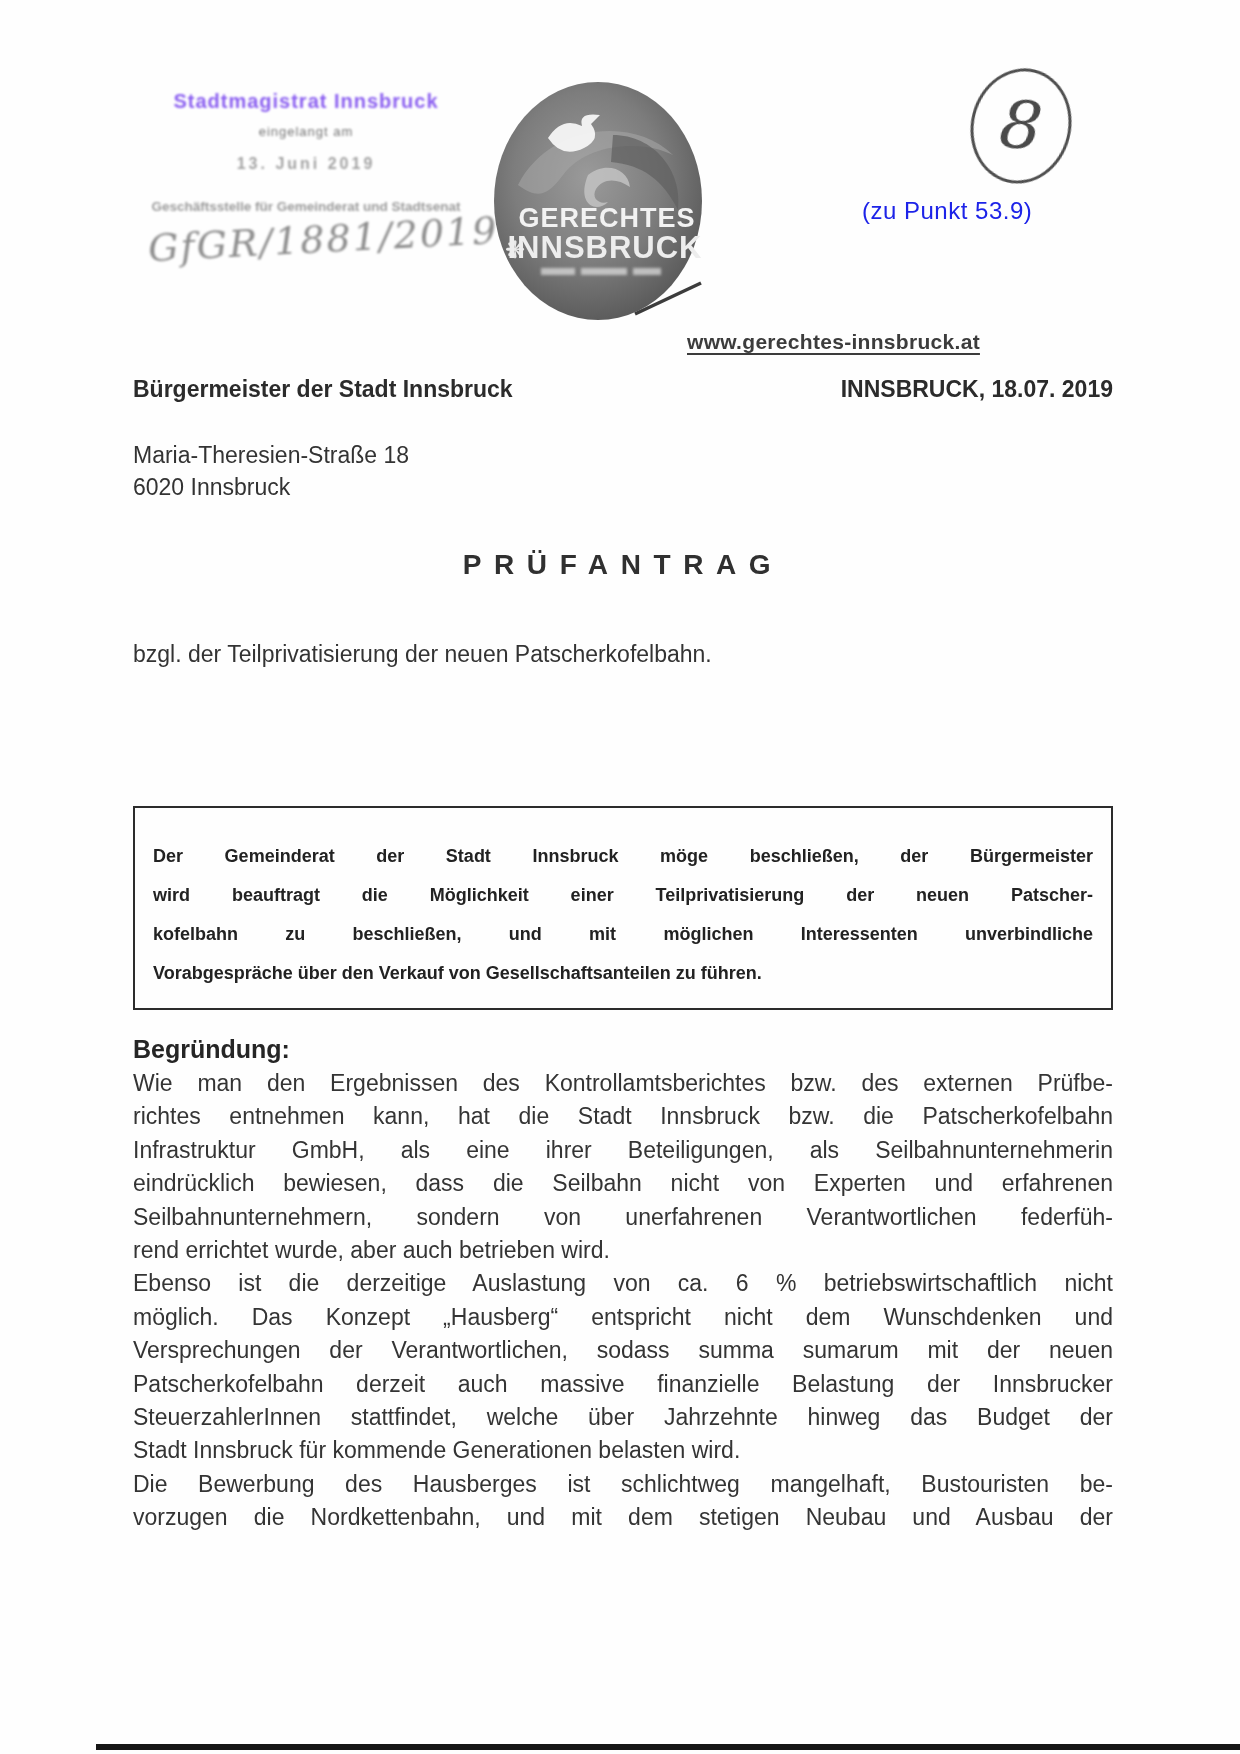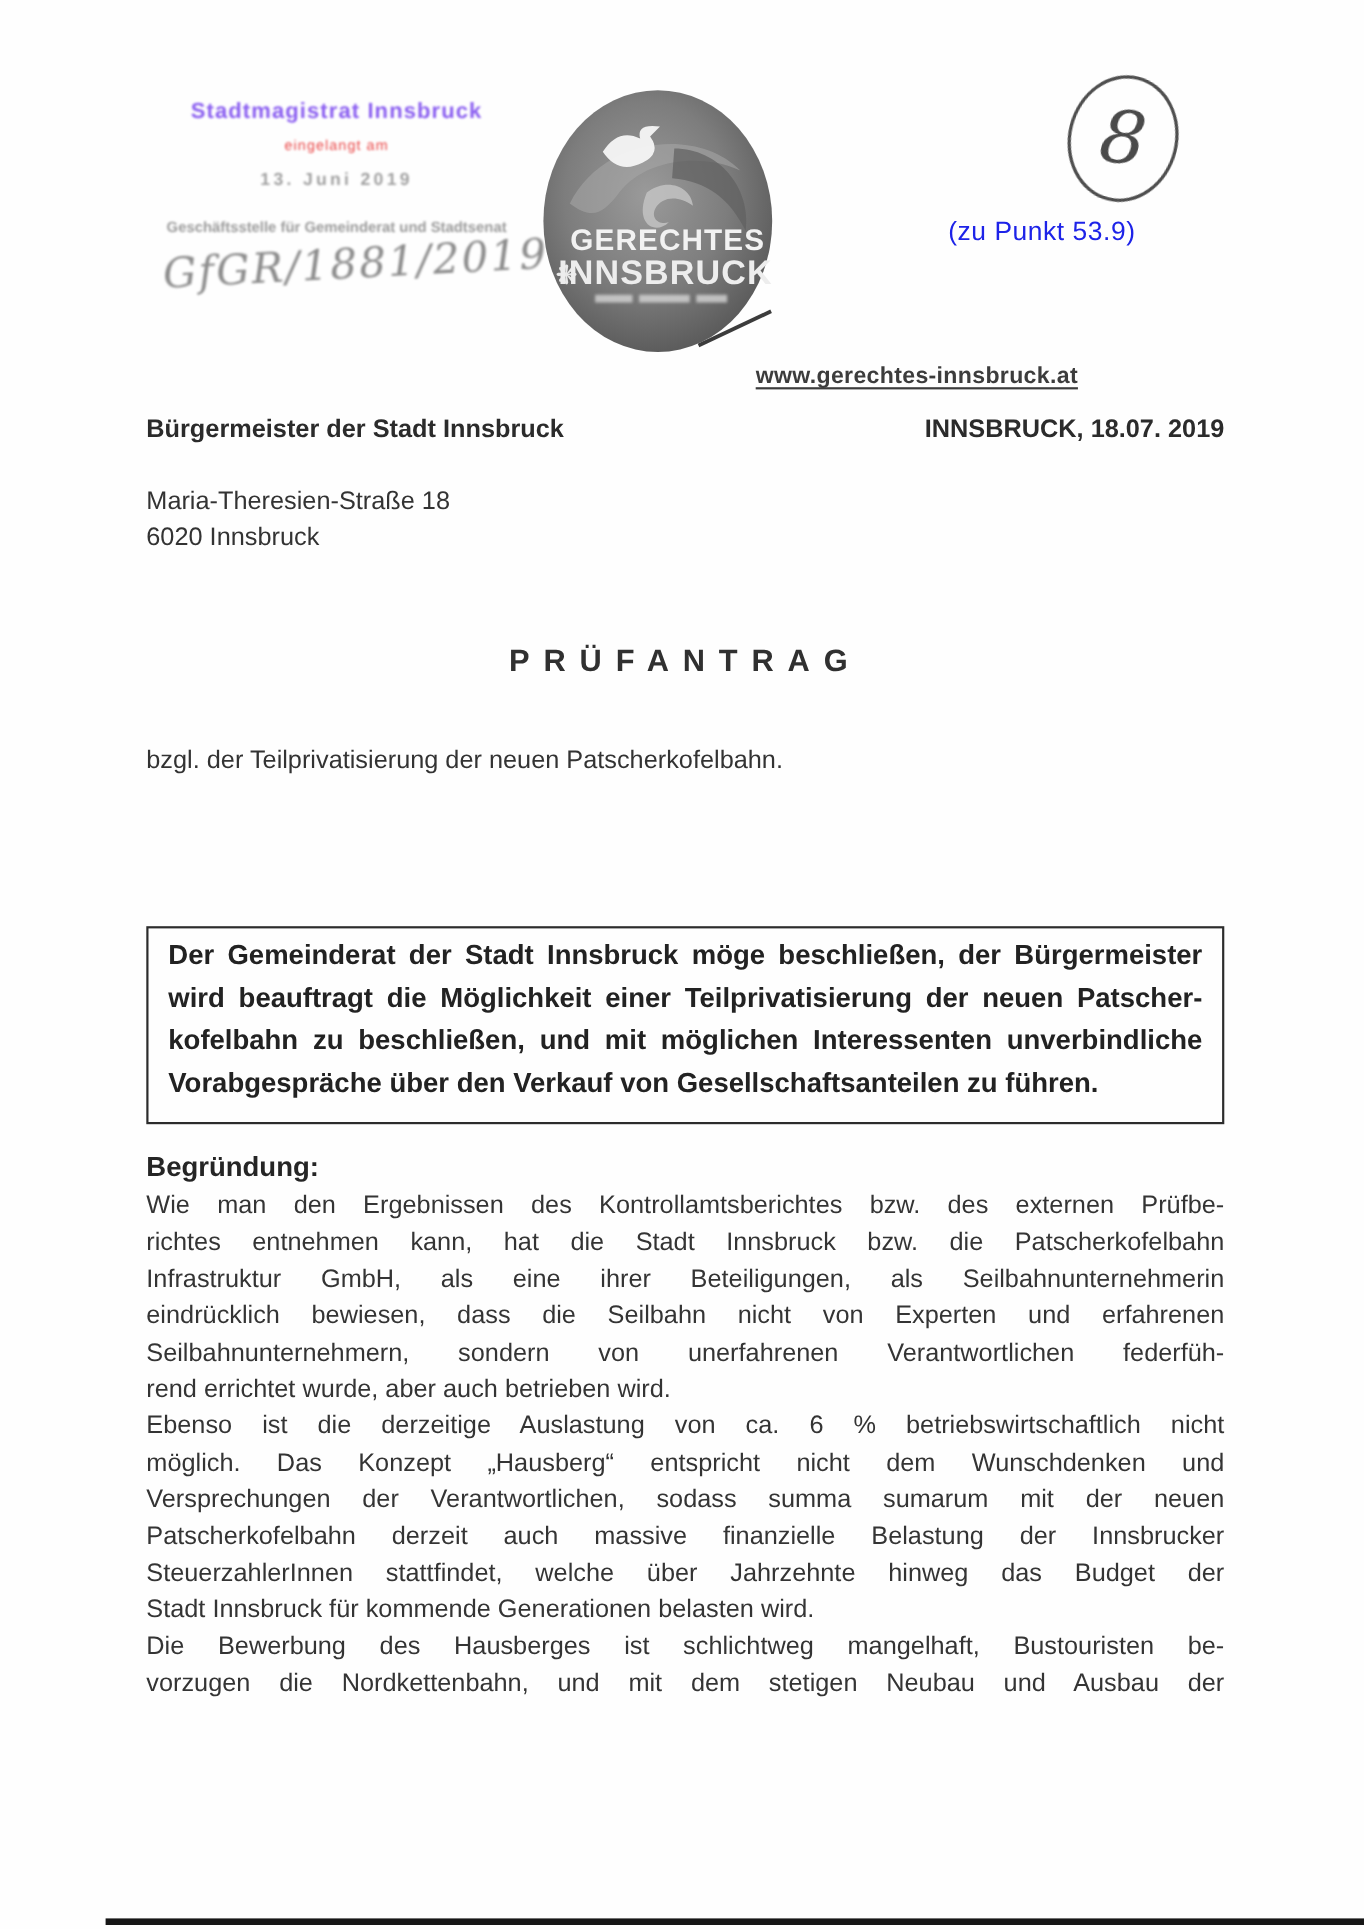--- a/index.html
+++ b/index.html
@@ -14,21 +14,21 @@
 
   
   .stamp{
     position:absolute;left:148px;top:90px;width:316px;
     text-align:center;
     color:#9a9a9a;
     filter:blur(0.9px) contrast(0.95);
     user-select:none;
   }
   .stamp .org{font-size:20px;font-weight:600;letter-spacing:1px;color:#8b5cf6;}
-  .stamp .rec{font-size:13px;margin-top:11px;color:#ef4444;letter-spacing:1px;}
+  .stamp .rec{font-size:13px;margin-top:11px;color:#737373;letter-spacing:1px;}
   .stamp .date{font-size:16px;margin-top:16px;color:#a3a3a3;letter-spacing:3px;font-weight:600;}
   .stamp .office{font-size:13.5px;font-weight:700;margin-top:26px;color:#9c9c9c;}
   .stamp .hand{
     font-family:"DejaVu Serif", serif;font-style:italic;
     font-size:38px;color:#8d8d8d;margin-top:4px;text-align:left;
     transform:rotate(-3deg);letter-spacing:2px;filter:blur(0.4px);
   }
 
   
   .logo{position:absolute;left:493px;top:80px;width:210px;height:242px;filter:blur(0.5px);}
@@ -59,30 +59,30 @@
     text-decoration:underline;text-underline-offset:4px;text-decoration-thickness:2px;
     letter-spacing:0.3px;filter:blur(0.3px);
   }
 
   
   .letter{position:absolute;left:133px;top:376px;width:980px;}
   .head-row{display:flex;justify-content:space-between;align-items:baseline;}
   .head-row .recipient,.head-row .placedate{font-size:23px;font-weight:700;color:#2b2b2b;}
   .address{margin-top:36px;font-size:23px;line-height:32px;color:#333;}
   .doc-title{
-    margin-top:82px;text-align:center;
+    margin-top:46px;text-align:center;
     font-size:28px;font-weight:600;letter-spacing:0.45em;color:#303030;
   }
   .subject{margin-top:60px;font-size:23px;color:#333;}
 
   .motion-box{
     margin-top:138px;
     border:2px solid #2c2c2c;
-    padding:5px 18px 15px 18px;
-    font-size:25px;font-weight:700;color:#222;
+    padding:29px 18px 15px 18px;
+    font-size:18px;font-weight:700;color:#222;
     line-height:39px;
   }
   .motion-box .bline{text-align:justify;text-align-last:justify;}
   .motion-box .bline.pend{text-align-last:left;}
 
   .just-heading{margin-top:25px;font-size:25px;font-weight:700;color:#252525;}
   .body-text{margin-top:3px;font-size:23px;color:#343434;line-height:33.4px;}
   .body-text .line{text-align:justify;text-align-last:justify;}
   .body-text .line.pend{text-align-last:left;}
 

